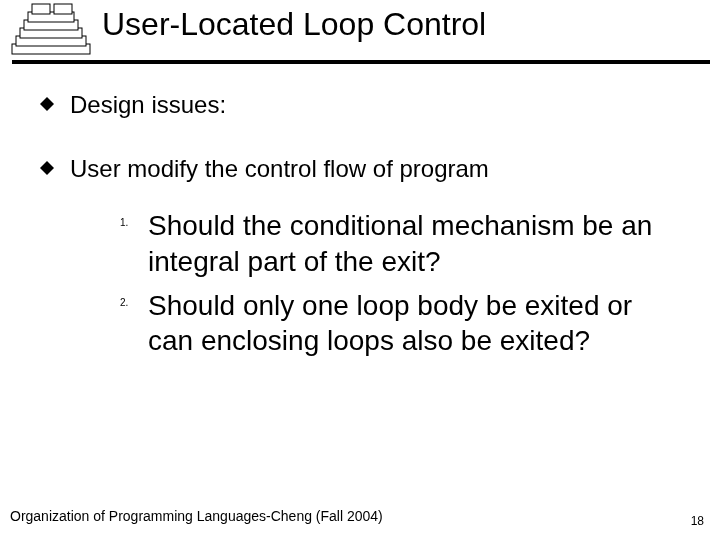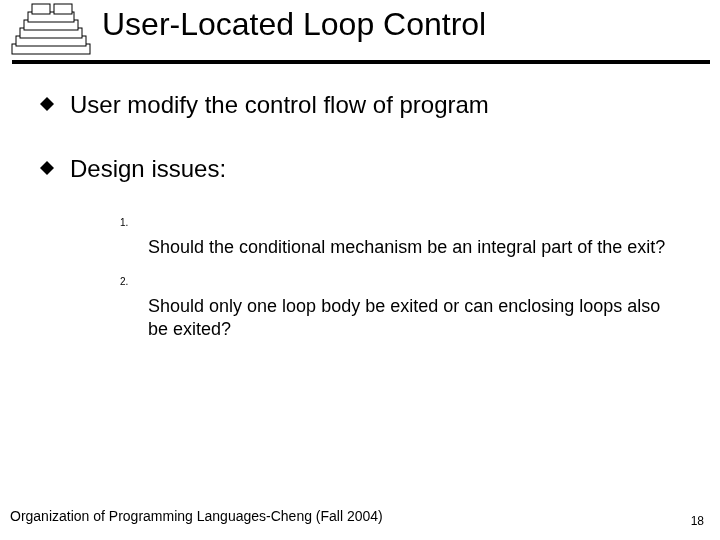--- a/index.html
+++ b/index.html
@@ -12,21 +12,21 @@
   .rule { position: absolute; left: 12px; right: 10px; top: 60px; height: 4px; background: #000; }
 
   .body { position: absolute; left: 40px; top: 90px; right: 30px; }
   .bullet-row { display: flex; align-items: flex-start; margin-bottom: 34px; }
   .dia { width: 14px; height: 14px; flex: 0 0 14px; margin-top: 7px; margin-right: 16px; }
   .bullet-text { font-size: 24px; line-height: 1.25; }
 
   .numlist { margin-left: 80px; margin-top: -10px; }
   .num-row { display: flex; align-items: flex-start; margin-bottom: 8px; }
   .num-mark { width: 28px; flex: 0 0 28px; font-size: 10px; margin-top: 9px; text-align: left; }
-  .num-text { font-size: 18px; line-height: 1.28; max-width: 520px; margin-top: 28px; }
+  .num-text { font-size: 28px; line-height: 1.28; max-width: 520px; }
 
   .footer-left { position: absolute; left: 10px; bottom: 16px; font-size: 14px; }
   .footer-right { position: absolute; right: 16px; bottom: 12px; font-size: 12px; }
 </style>
 </head>
 <body>
 
 <div class="slide">
 
   <div class="header">
@@ -46,28 +46,28 @@
     <div class="title">User-Located Loop Control</div>
     <div class="rule"></div>
   </div>
 
   <div class="body">
 
     <div class="bullet-row">
       <svg class="dia" viewBox="0 0 14 14">
           <polygon points="7,0 14,7 7,14 0,7" fill="#000"></polygon>
         </svg>
-      <div class="bullet-text">User modify the control flow of program</div>
+      <div class="bullet-text">Design issues:</div>
     </div>
 
     <div class="bullet-row">
       <svg class="dia" viewBox="0 0 14 14">
           <polygon points="7,0 14,7 7,14 0,7" fill="#000"></polygon>
         </svg>
-      <div class="bullet-text">Design issues:</div>
+      <div class="bullet-text">User modify the control flow of program</div>
     </div>
 
     <div class="numlist">
       <div class="num-row">
         <div class="num-mark">1.</div>
         <div class="num-text">Should the conditional mechanism be an integral part of the exit?</div>
       </div>
       <div class="num-row">
         <div class="num-mark">2.</div>
         <div class="num-text">Should only one loop body be exited or can enclosing loops also be exited?</div>

